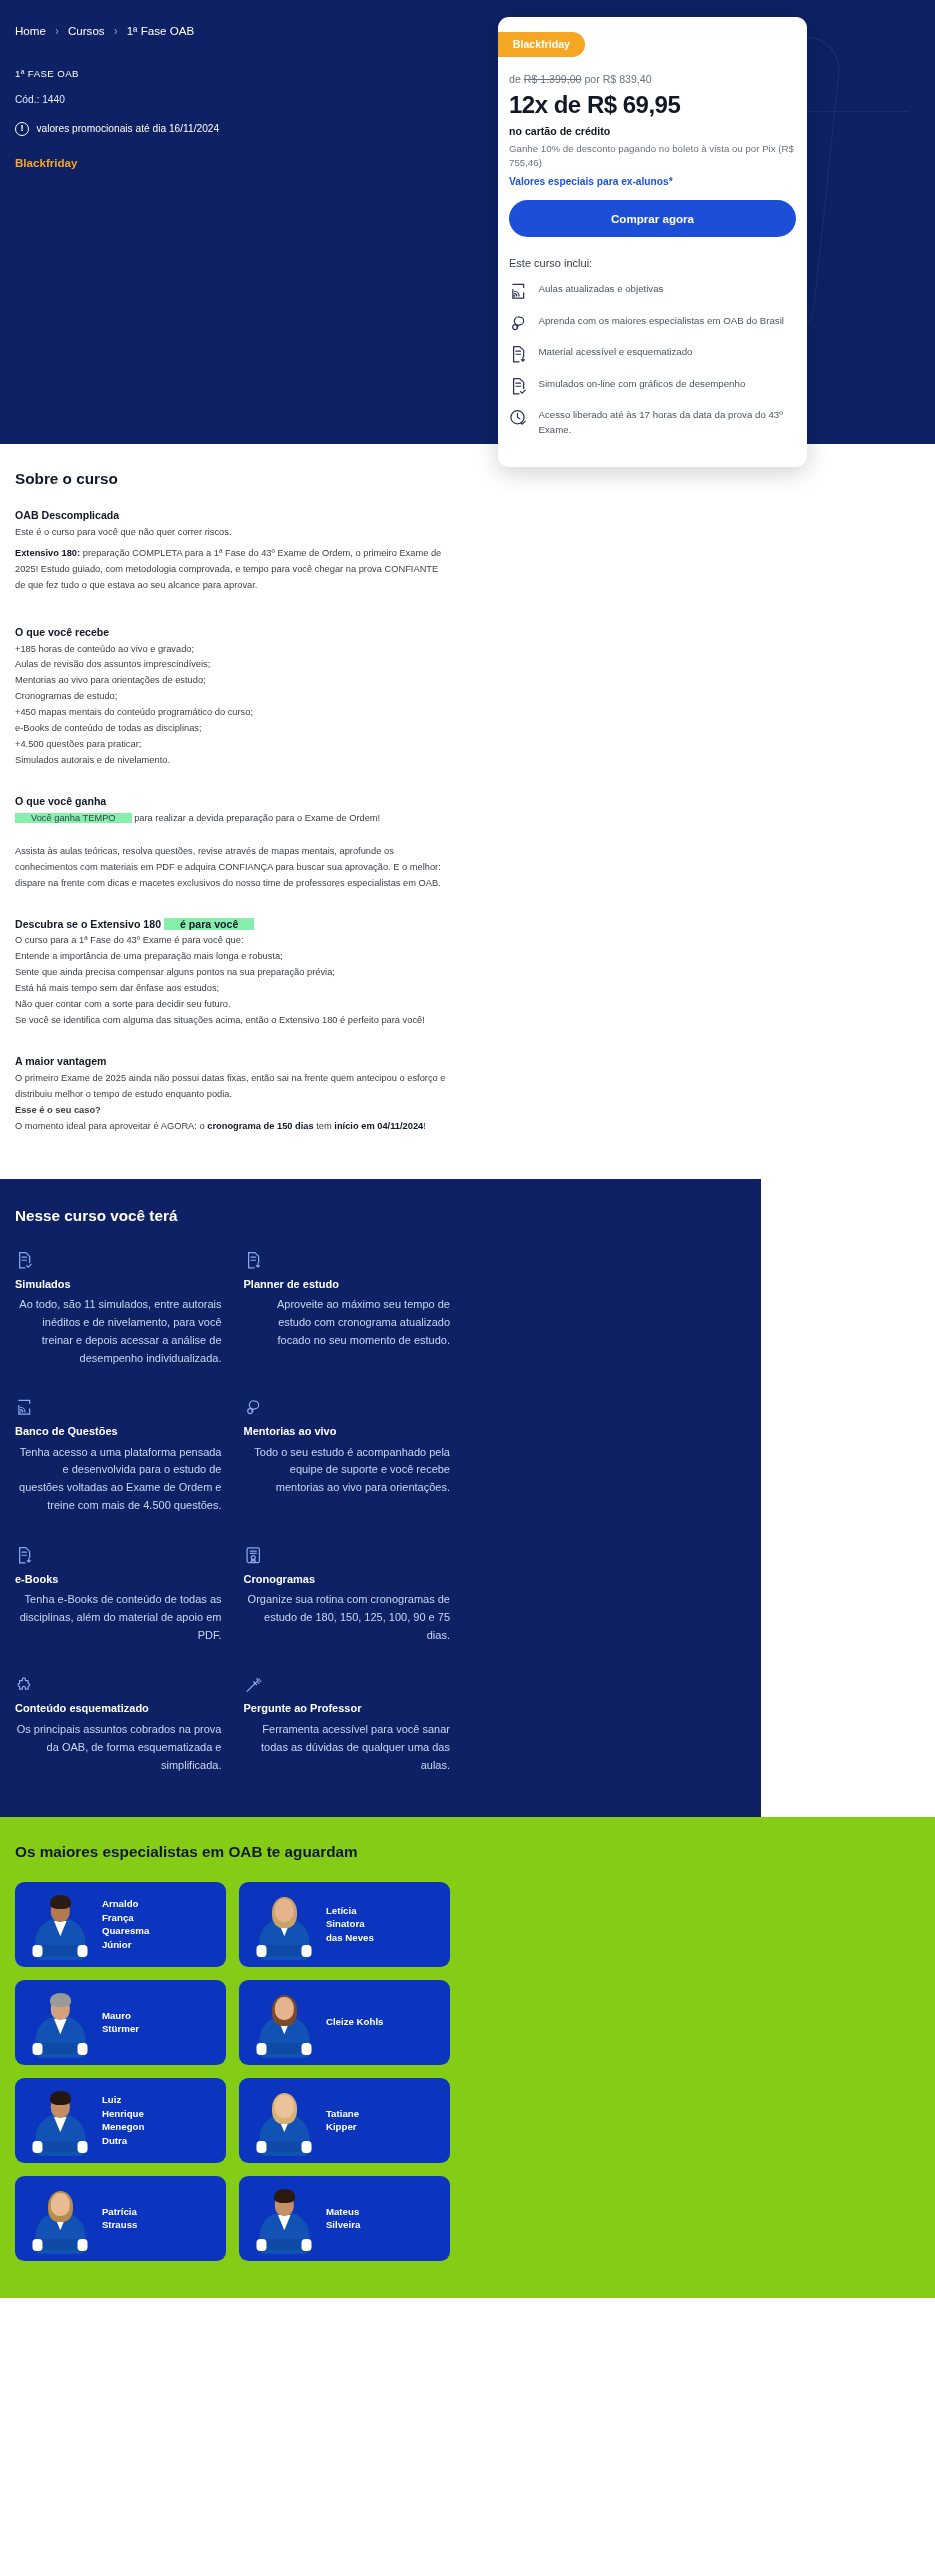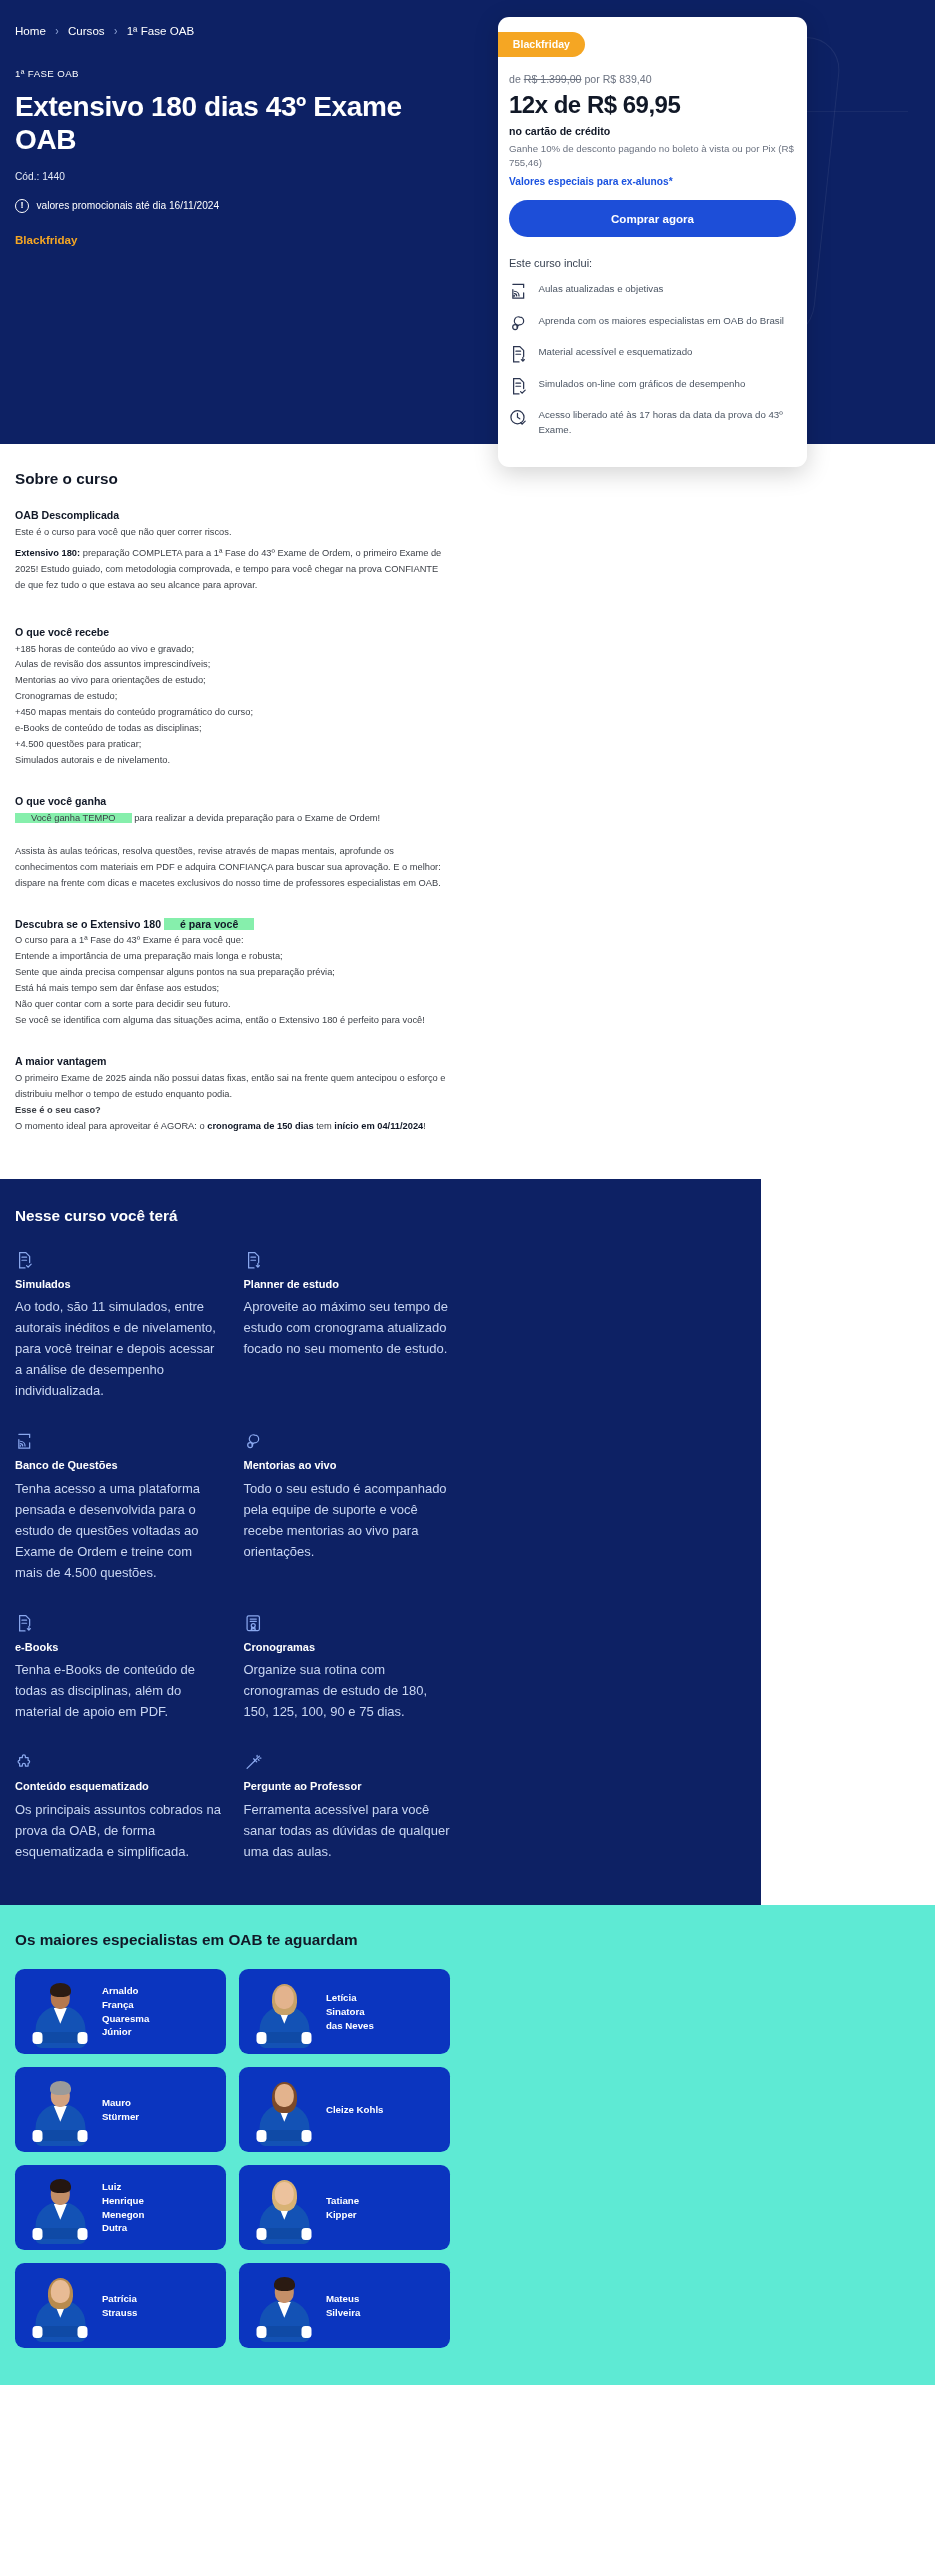--- a/index.html
+++ b/index.html
@@ -119,24 +119,24 @@
   .features {
     background: #0d2164;
     padding: 28px 15px 43px 15px;
     width: 761px;
   }
   .features h2 { font-size: 15.3px; font-weight: 700; color:#ffffff; margin-bottom: 26px; }
   .feat-grid { display: grid; grid-template-columns: 1fr 1fr; gap: 31px 22px; max-width: 435px; }
   .feat-icon { color: #8aa8ee; margin-bottom: 8.3px; }
   .feat-icon svg { width: 18.5px; height: 18.5px; display:block; }
   .feat-title { font-size: 11px; font-weight: 700; color:#ffffff; margin-bottom: 6.5px; }
-  .feat-desc { font-size: 13px; color:#c9d6f2; line-height: 1.62; }
+  .feat-desc { font-size: 11px; color:#c9d6f2; line-height: 1.62; text-align: right; }
 
   
-  .teachers { background:#5eead4; padding: 26px 15px 37px 15px; }
+  .teachers { background:#84cc16; padding: 26px 15px 37px 15px; }
   .teachers h2 { font-size: 15.3px; font-weight: 700; color:#111827; margin-bottom: 20.4px; }
   .t-grid { display:grid; grid-template-columns: repeat(2, 211px); gap: 13px; }
   .t-card {
     background:#0b35bf; border-radius: 9.3px; height: 85px;
     display:flex; align-items:center; gap: 5.6px; padding: 0 9.3px;
     overflow: hidden; position: relative;
   }
   .t-photo { width: 72px; height: 72px; flex: 0 0 72px; position: relative; }
   .t-name { font-size: 9.7px; font-weight: 700; color:#ffffff; line-height: 1.42; }
   
@@ -185,21 +185,20 @@
     <div class="hero-inner">
       <nav class="breadcrumb">
         <a href="#">Home</a>
         <span class="bc-sep">›</span>
         <a href="#">Cursos</a>
         <span class="bc-sep">›</span>
         <a href="#">1ª Fase OAB</a>
       </nav>
 
       <div class="eyebrow">1ª FASE OAB</div>
-      <h1 class="hero-title">Extensivo 180 dias 43º Exame OAB</h1>
       <div class="hero-code">Cód.: 1440</div>
 
       <div class="hero-promo">
         <span class="info-circle">!</span>
         <span>valores promocionais até dia 16/11/2024</span>
       </div>
 
       <div class="hero-bf">Blackfriday</div>
     </div>
   </section>

